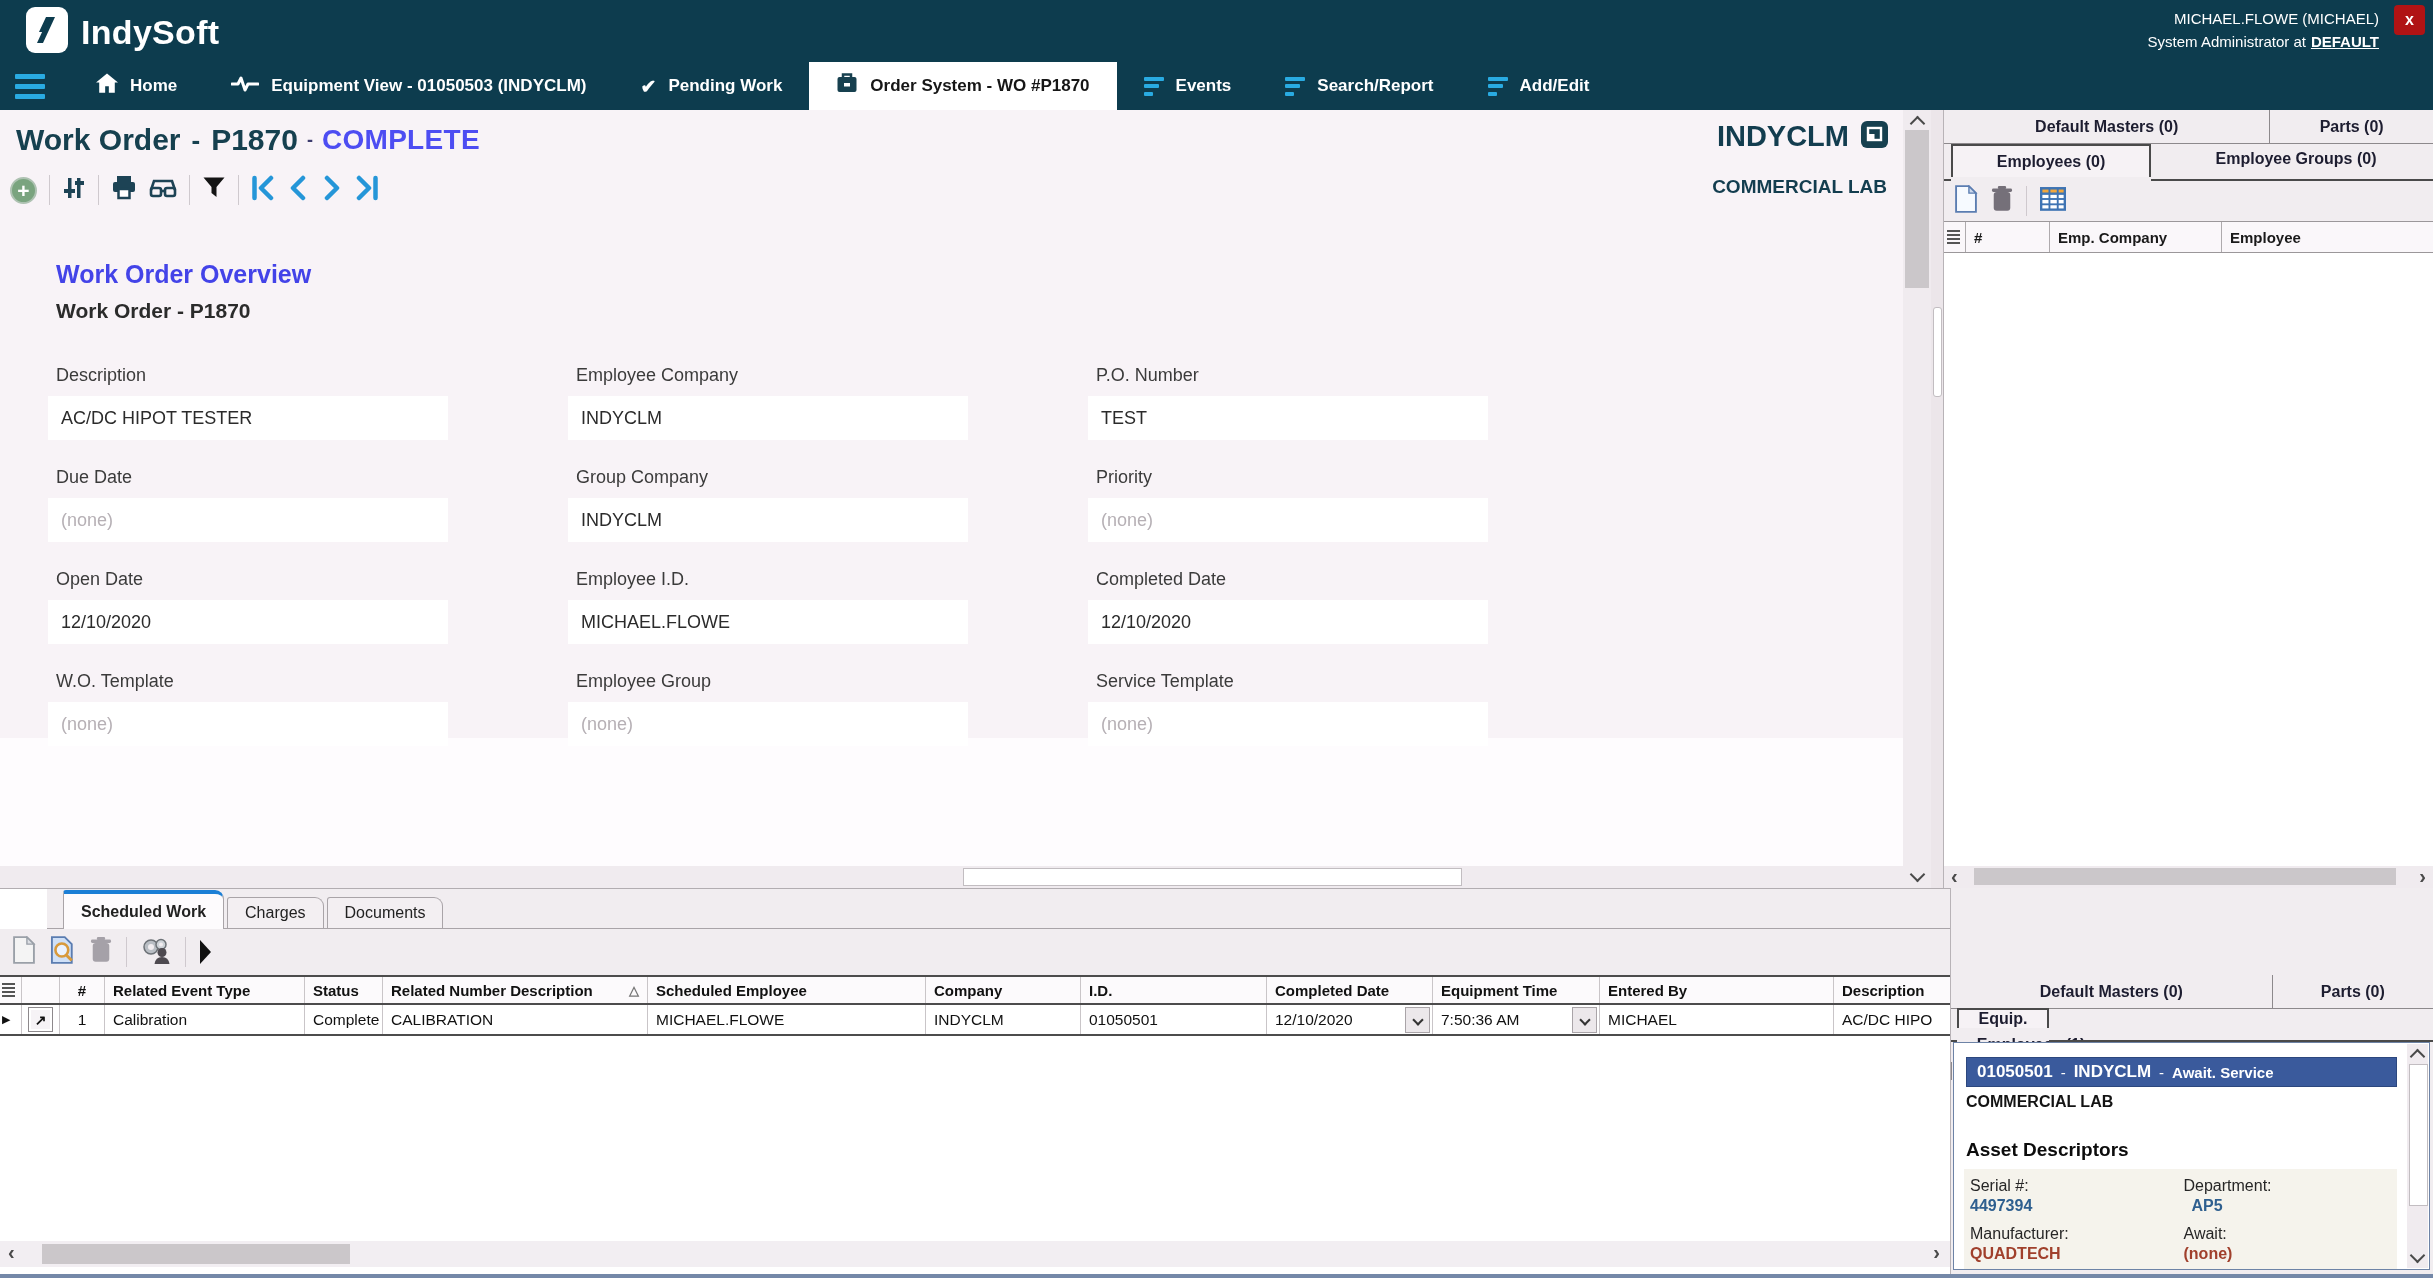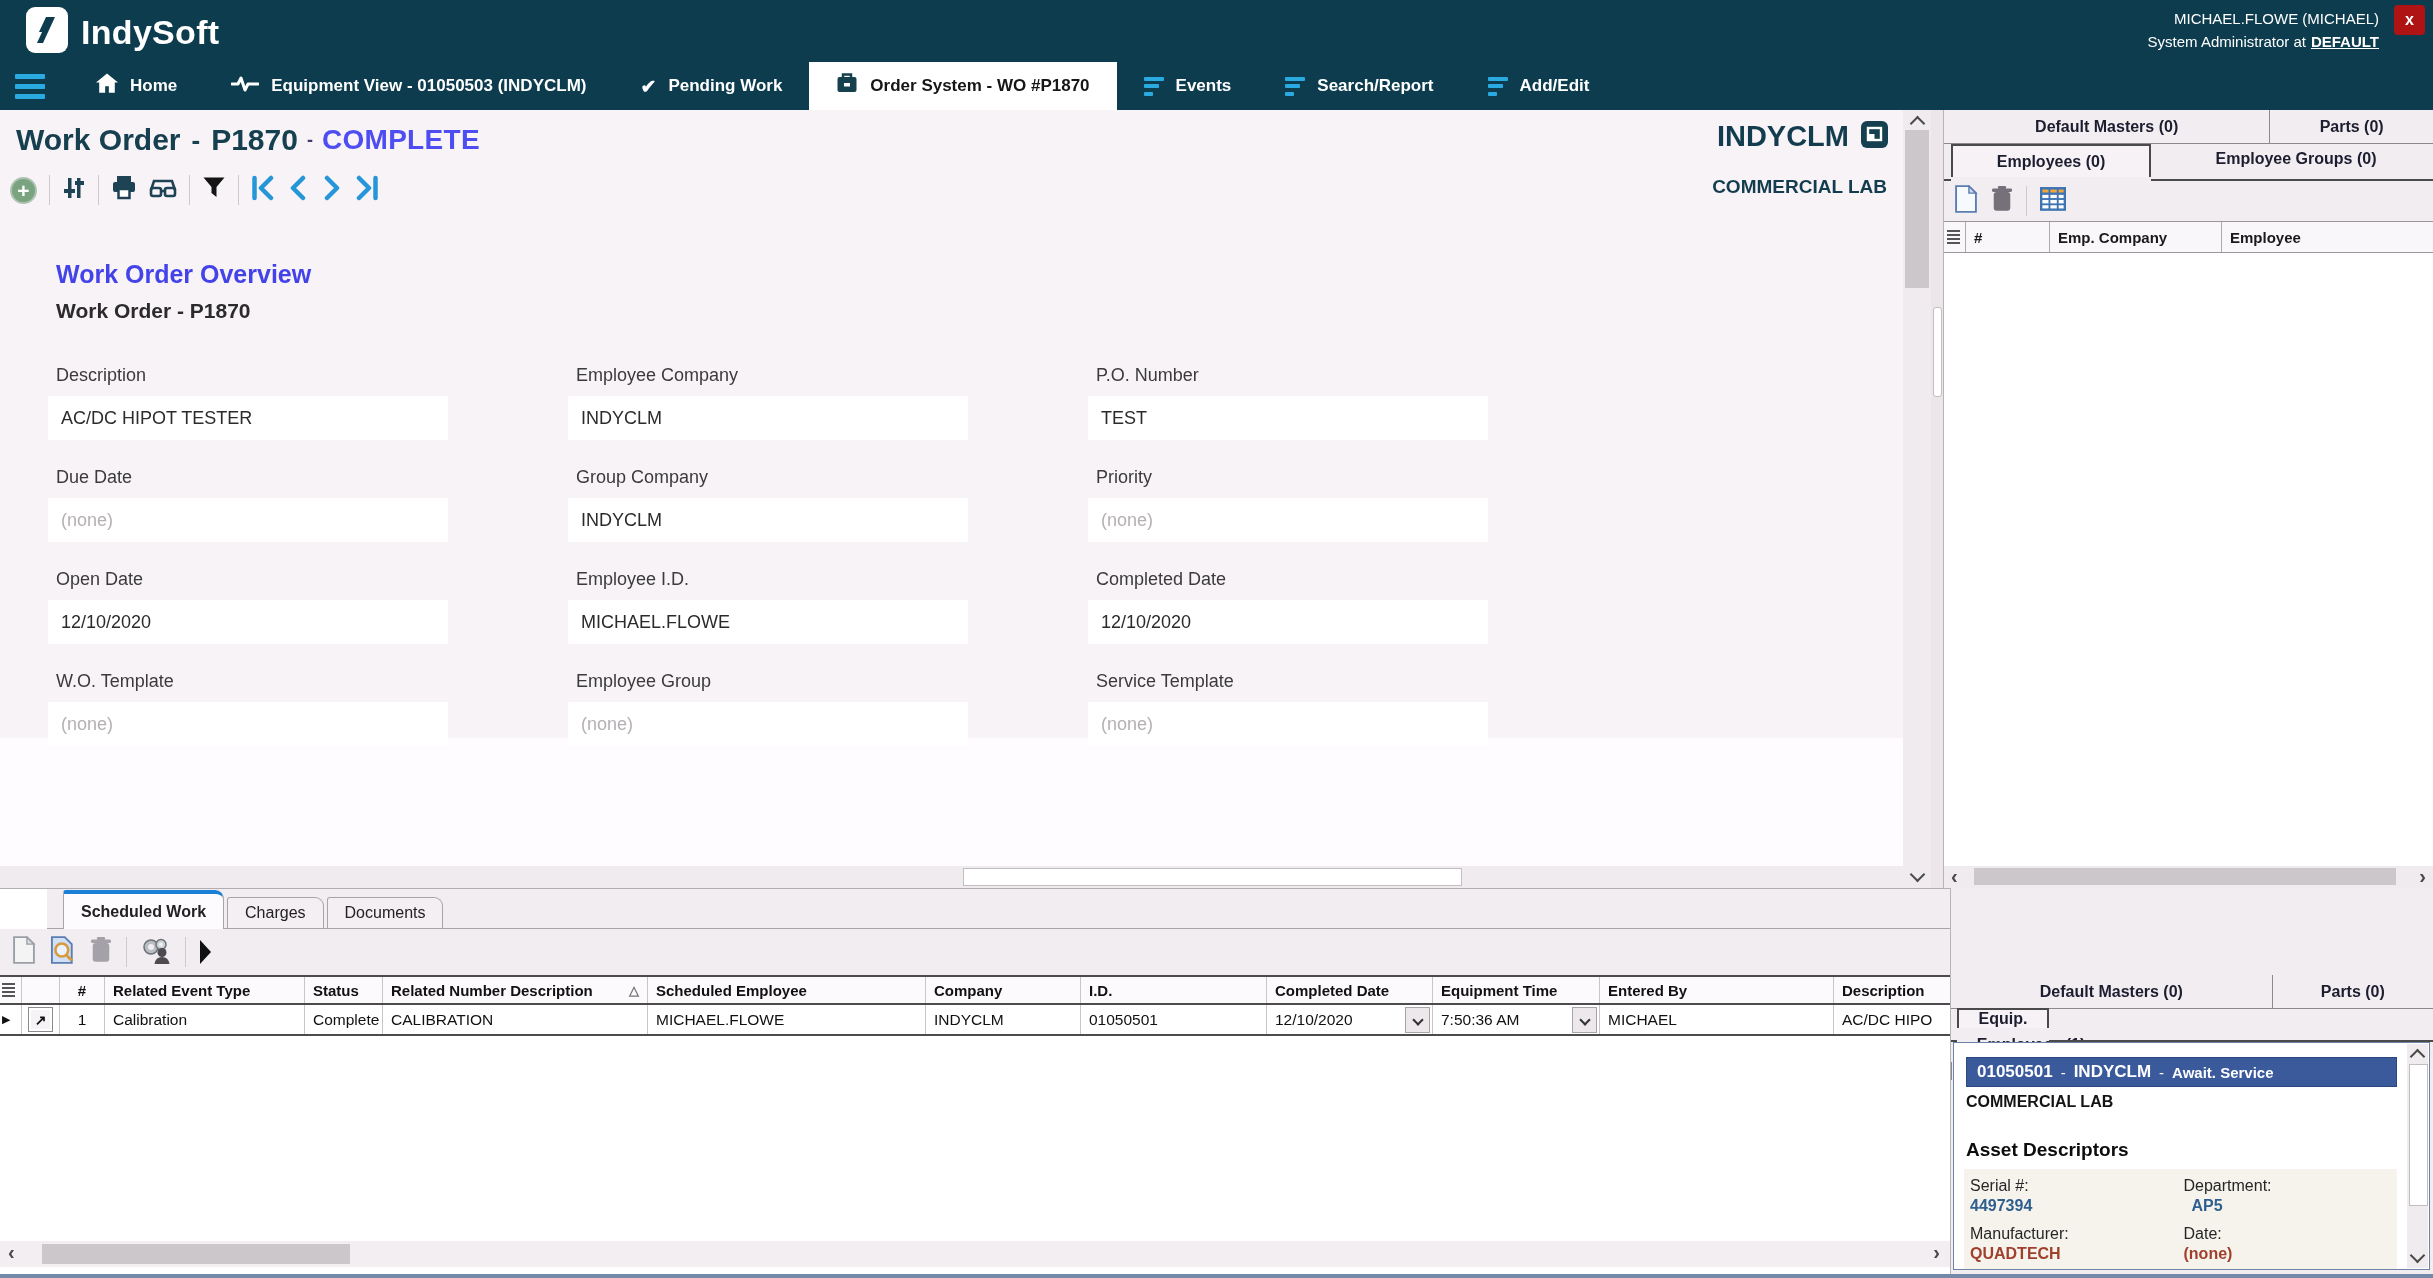--- a/index.html
+++ b/index.html
@@ -557,21 +557,21 @@
           </div>
           <div>
             <div class="dlabel">Department:</div>
             <div class="dvalue val-navy indent">AP5</div>
           </div>
           <div>
             <div class="dlabel">Manufacturer:</div>
             <div class="dvalue val-maroon">QUADTECH</div>
           </div>
           <div>
-            <div class="dlabel">Date:</div>
+            <div class="dlabel">Await:</div>
             <div class="dvalue val-maroon">(none)</div>
           </div>
 
         </div>
       </div>
       <div class="rb-vscroll">
         <span class="chev up" style="position:absolute;left:5px;top:7px;"></span>
         <div class="vthumb"></div>
         <span class="chev down" style="position:absolute;left:5px;bottom:7px;"></span>
       </div>

